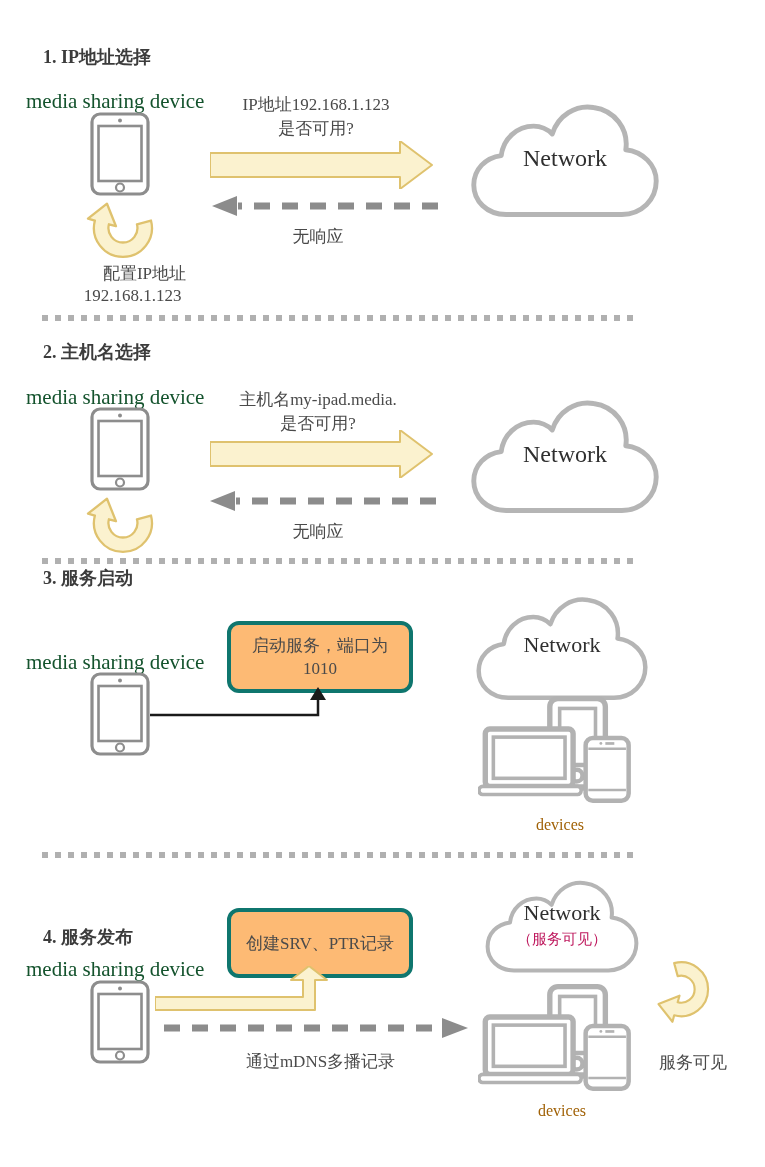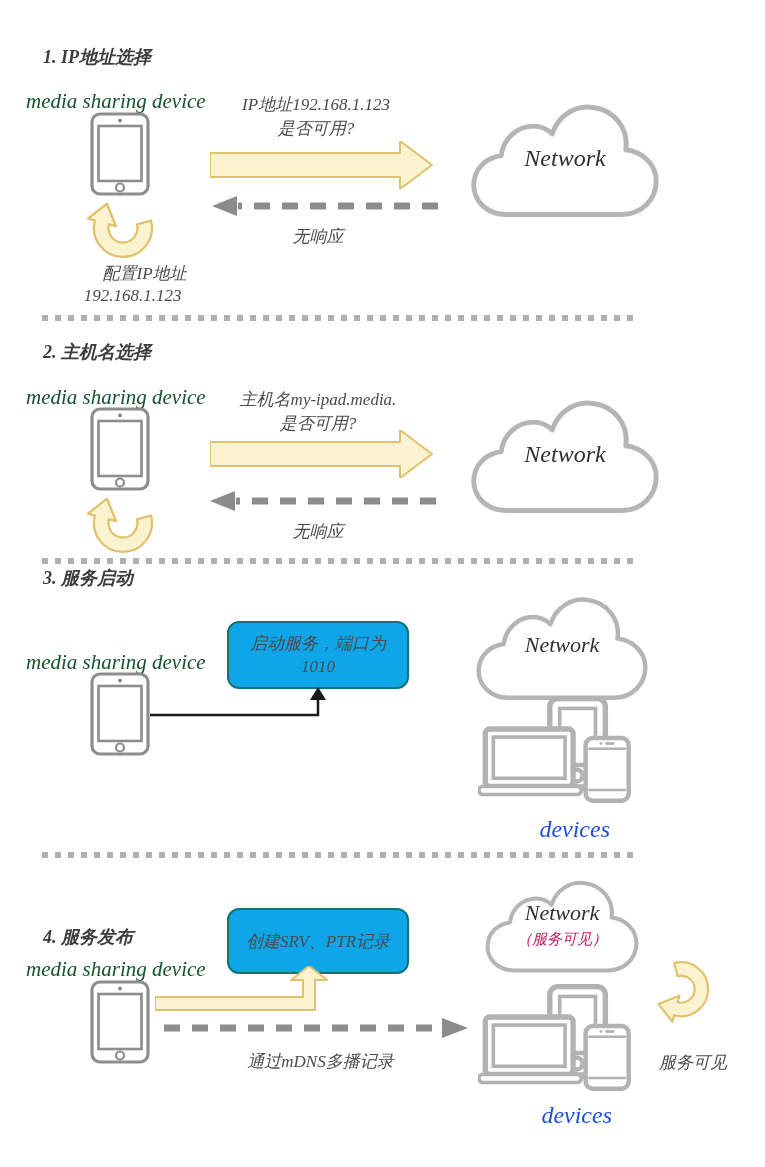--- a/index.html
+++ b/index.html
@@ -1,29 +1,29 @@
 <!DOCTYPE html>
 <html><head>
 <meta charset="utf-8">
 <style>
   html,body{margin:0;padding:0;background:#ffffff;}
   body{font-family:"Liberation Serif","DejaVu Serif",serif;color:#4a4a4a;}
-  .canvas{position:relative;width:765px;height:1167px;background:#ffffff;overflow:hidden;font-style:italic;}
+  .canvas{position:relative;width:765px;height:1167px;background:#ffffff;overflow:hidden;}
   .abs{position:absolute;}
   .sec-title{font-size:18px;font-weight:bold;color:#3c3c3c;white-space:nowrap;}
   .device-label{font-size:21px;color:#14532d;white-space:nowrap;}
   .cjk{font-size:17px;color:#4a4a4a;text-align:center;line-height:22px;}
-  .note-box{background:#0ea5e9;border:2px solid #0f766e;border-radius:12px;
+  .note-box{background:#fdba74;border:4px solid #0f766e;border-radius:12px;
             display:flex;flex-direction:column;align-items:center;justify-content:center;
             font-size:17px;color:#4a4a4a;line-height:23px;text-align:center;}
   .cloud-wrap{display:flex;flex-direction:column;align-items:center;justify-content:center;}
   .cloud-wrap svg{position:absolute;inset:0;}
   .cloud-label{position:relative;font-size:24px;color:#2f2f2f;line-height:26px;}
   .cloud-sublabel{position:relative;font-size:15px;color:#be185d;line-height:18px;}
-  .devices-label{font-size:24px;color:#1d4ed8;text-align:right;}
+  .devices-label{font-size:16px;color:#a16207;text-align:center;}
   .separator{height:6px;background:repeating-linear-gradient(90deg,#b0b0b0 0 6px,transparent 6px 13px);}
   .nowrap{white-space:nowrap;}
 </style>
 </head>
 <body>
 
 <svg width="0" height="0" style="position:absolute">
   <defs>
     <symbol id="sym-tablet" viewBox="0 0 60 84">
       <rect x="2" y="2" width="56" height="80" rx="8" fill="#ffffff" stroke="#8d8d8d" stroke-width="3.2"></rect>

